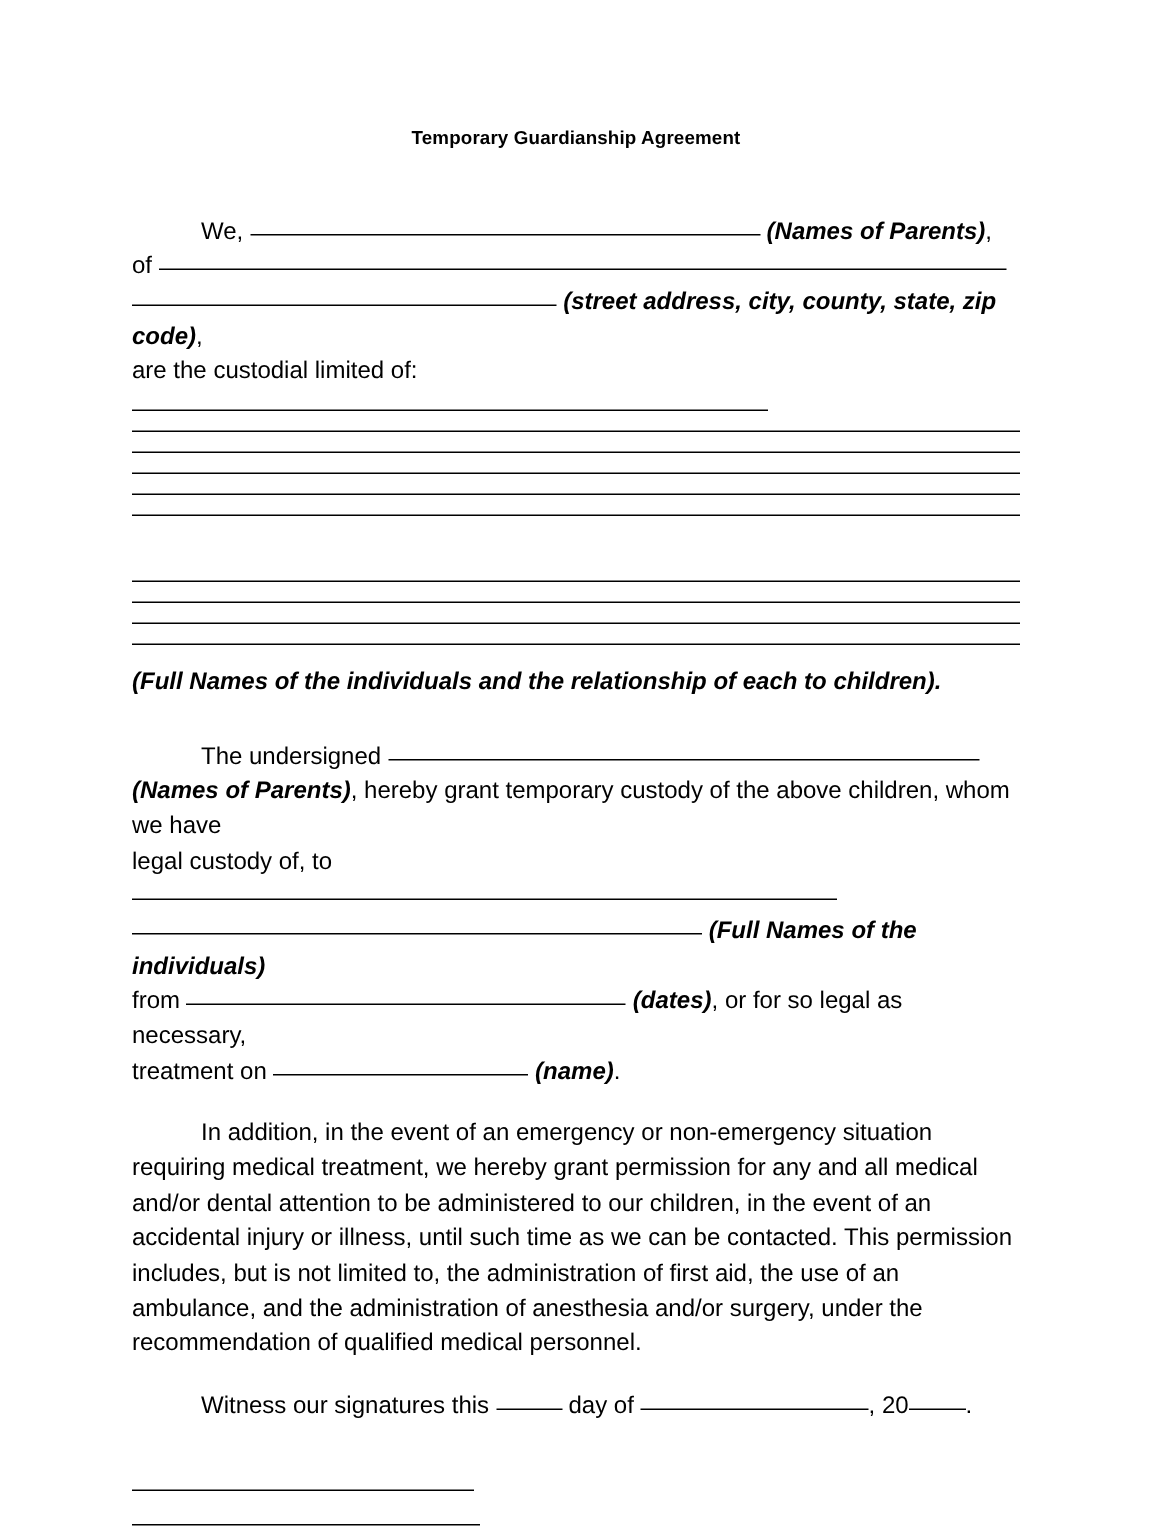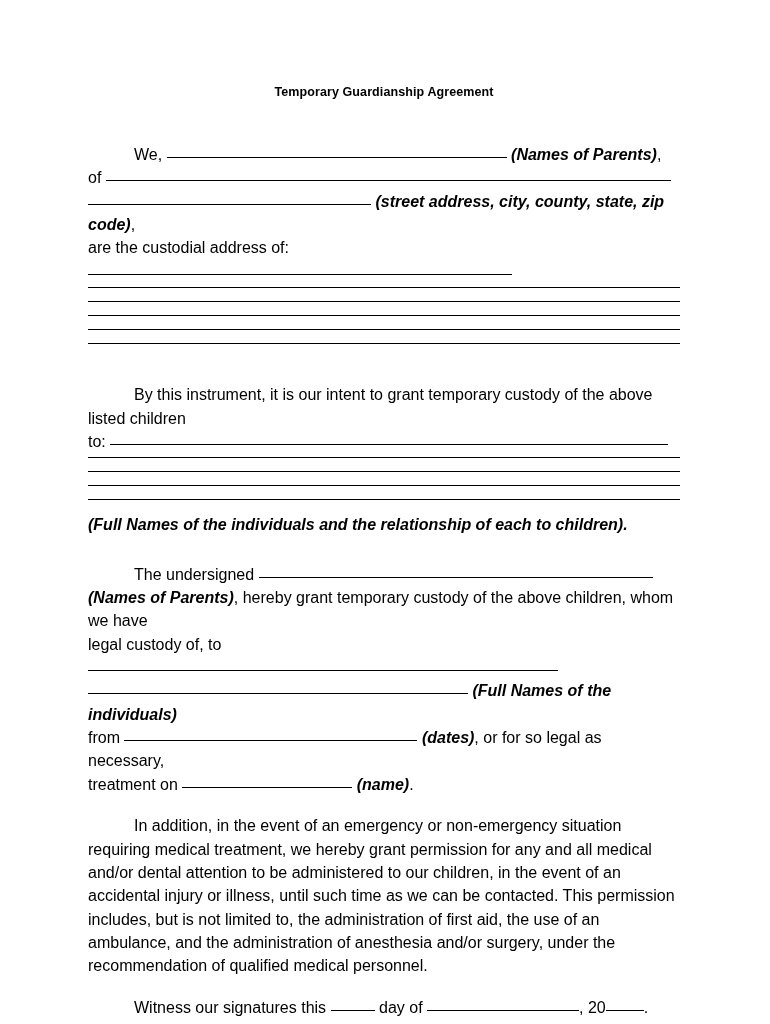--- a/index.html
+++ b/index.html
@@ -109,40 +109,35 @@
     </div>
 
     <p class="para">
       <span class="indent"></span><span>We,</span>
       <span class="fill" style="width:340px"></span>
       <span class="bi">(Names of Parents)</span><span>,</span><br>
       <span>of</span>
       <span class="fill" style="width:565px"></span><br>
       <span class="fill" style="width:283px"></span>
       <span class="bi">(street address, city, county, state, zip code)</span><span>,</span><br>
-      <span>are the custodial address of:</span>
+      <span>are the custodial limited of:</span>
       <span class="fill" style="width:424px"></span>
     </p>
 
     <div class="block-lines">
       <span class="fullrule"></span>
       <span class="fullrule"></span>
       <span class="fullrule"></span>
       <span class="fullrule"></span>
       <span class="fullrule"></span>
     </div>
 
 
     <div class="gap-lg"></div>
 
-    <p class="para">
-      <span class="indent"></span><span>By this instrument, it is our intent to grant temporary custody of the above listed children</span><br>
-      <span>to:</span>
-      <span class="fill" style="width:558px"></span>
-    </p>
 
     <div class="block-lines">
       <span class="fullrule"></span>
       <span class="fullrule"></span>
       <span class="fullrule"></span>
       <span class="fullrule"></span>
     </div>
 
     <p class="para bi">(Full Names of the individuals and the relationship of each to children).</p>
 

